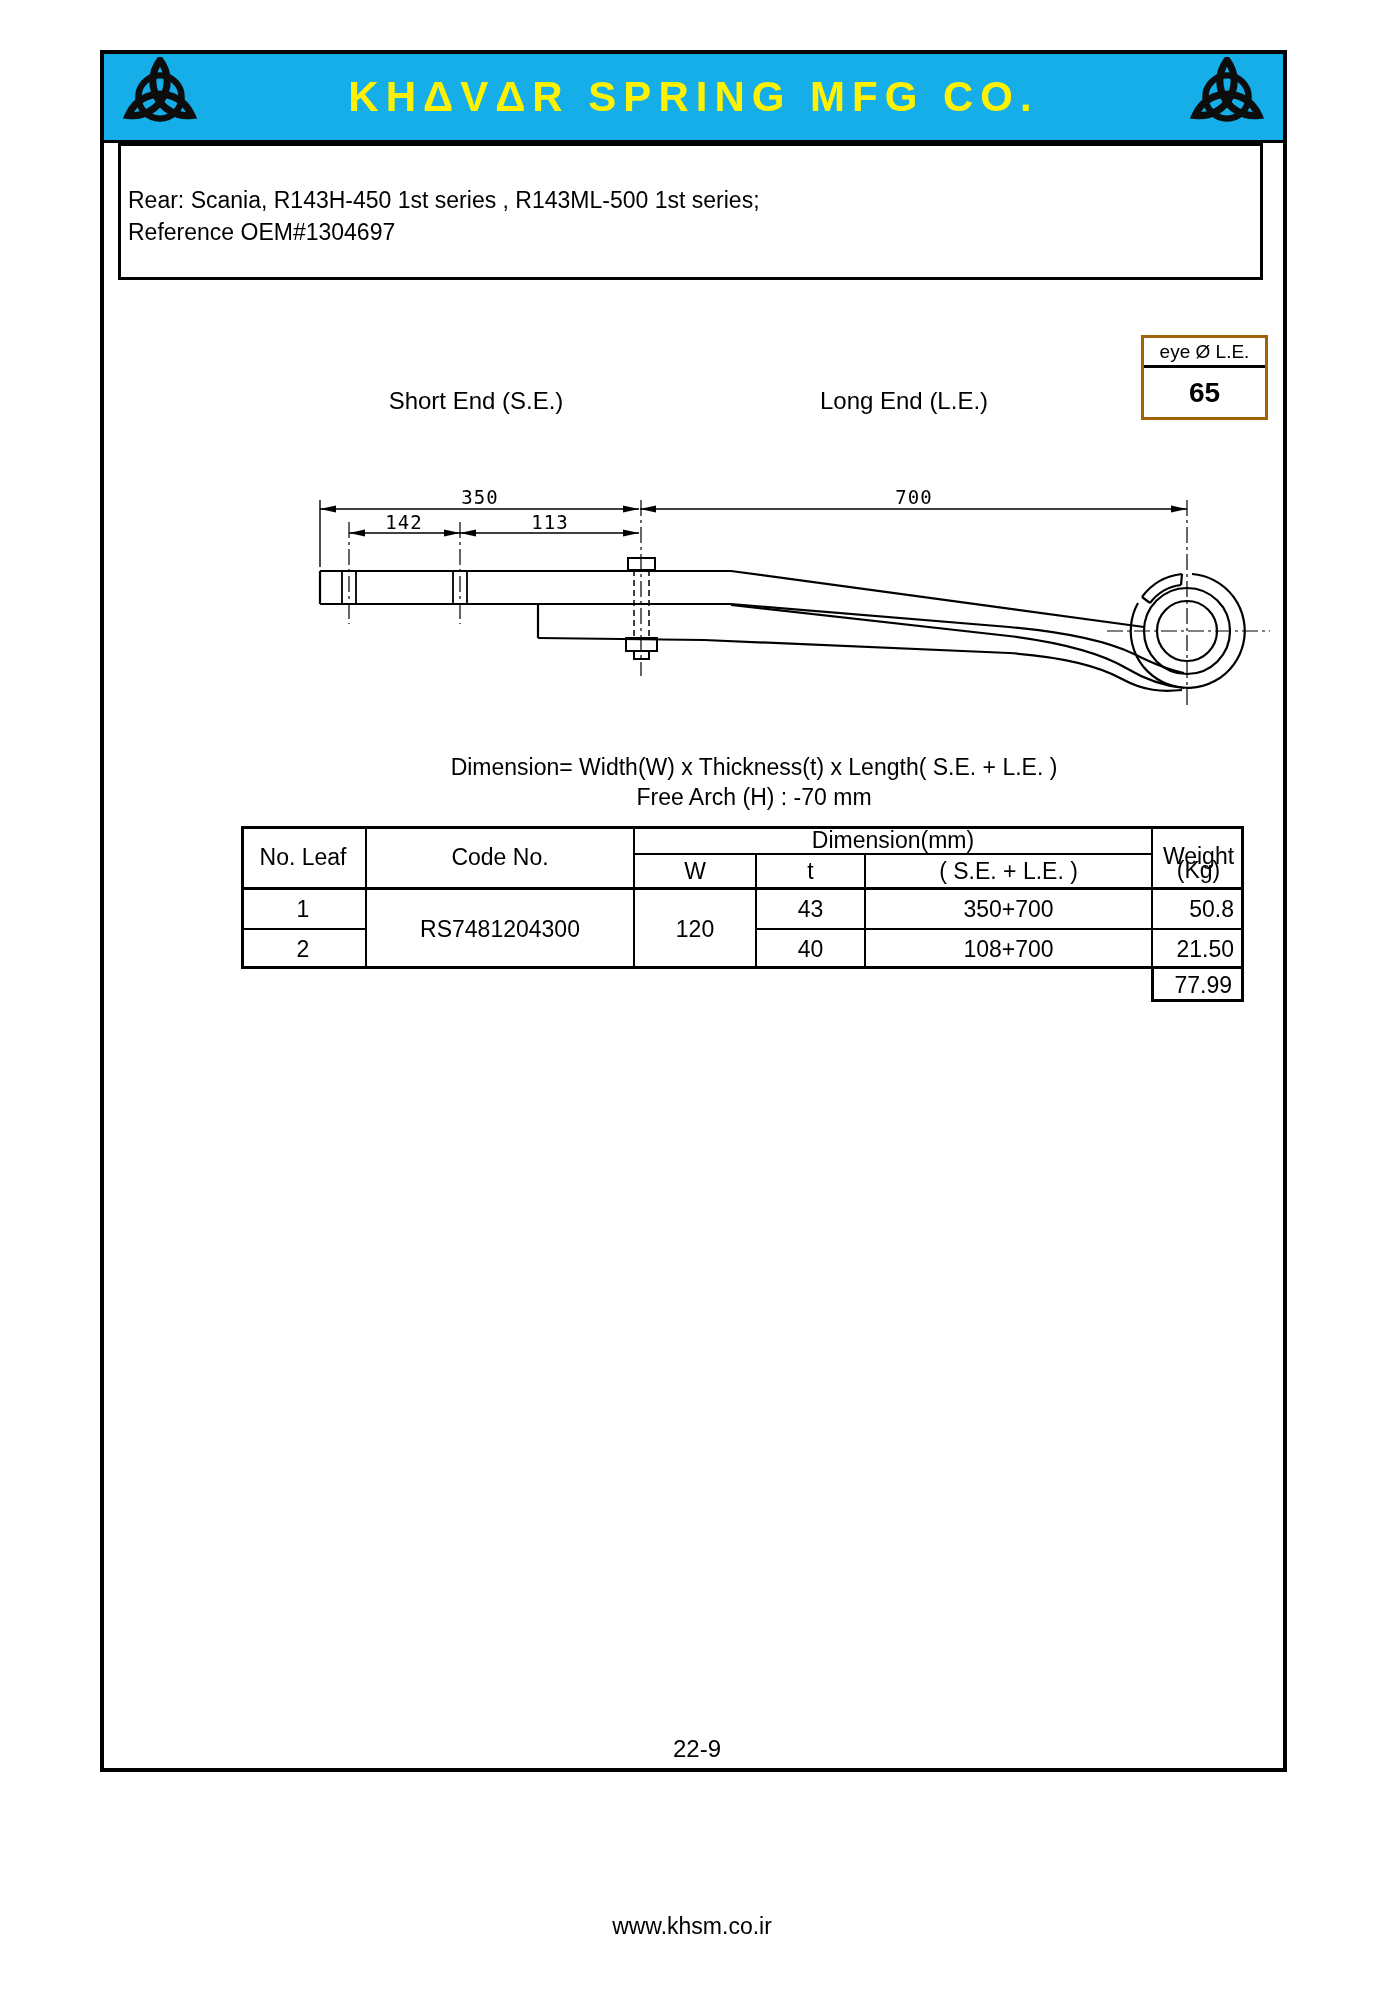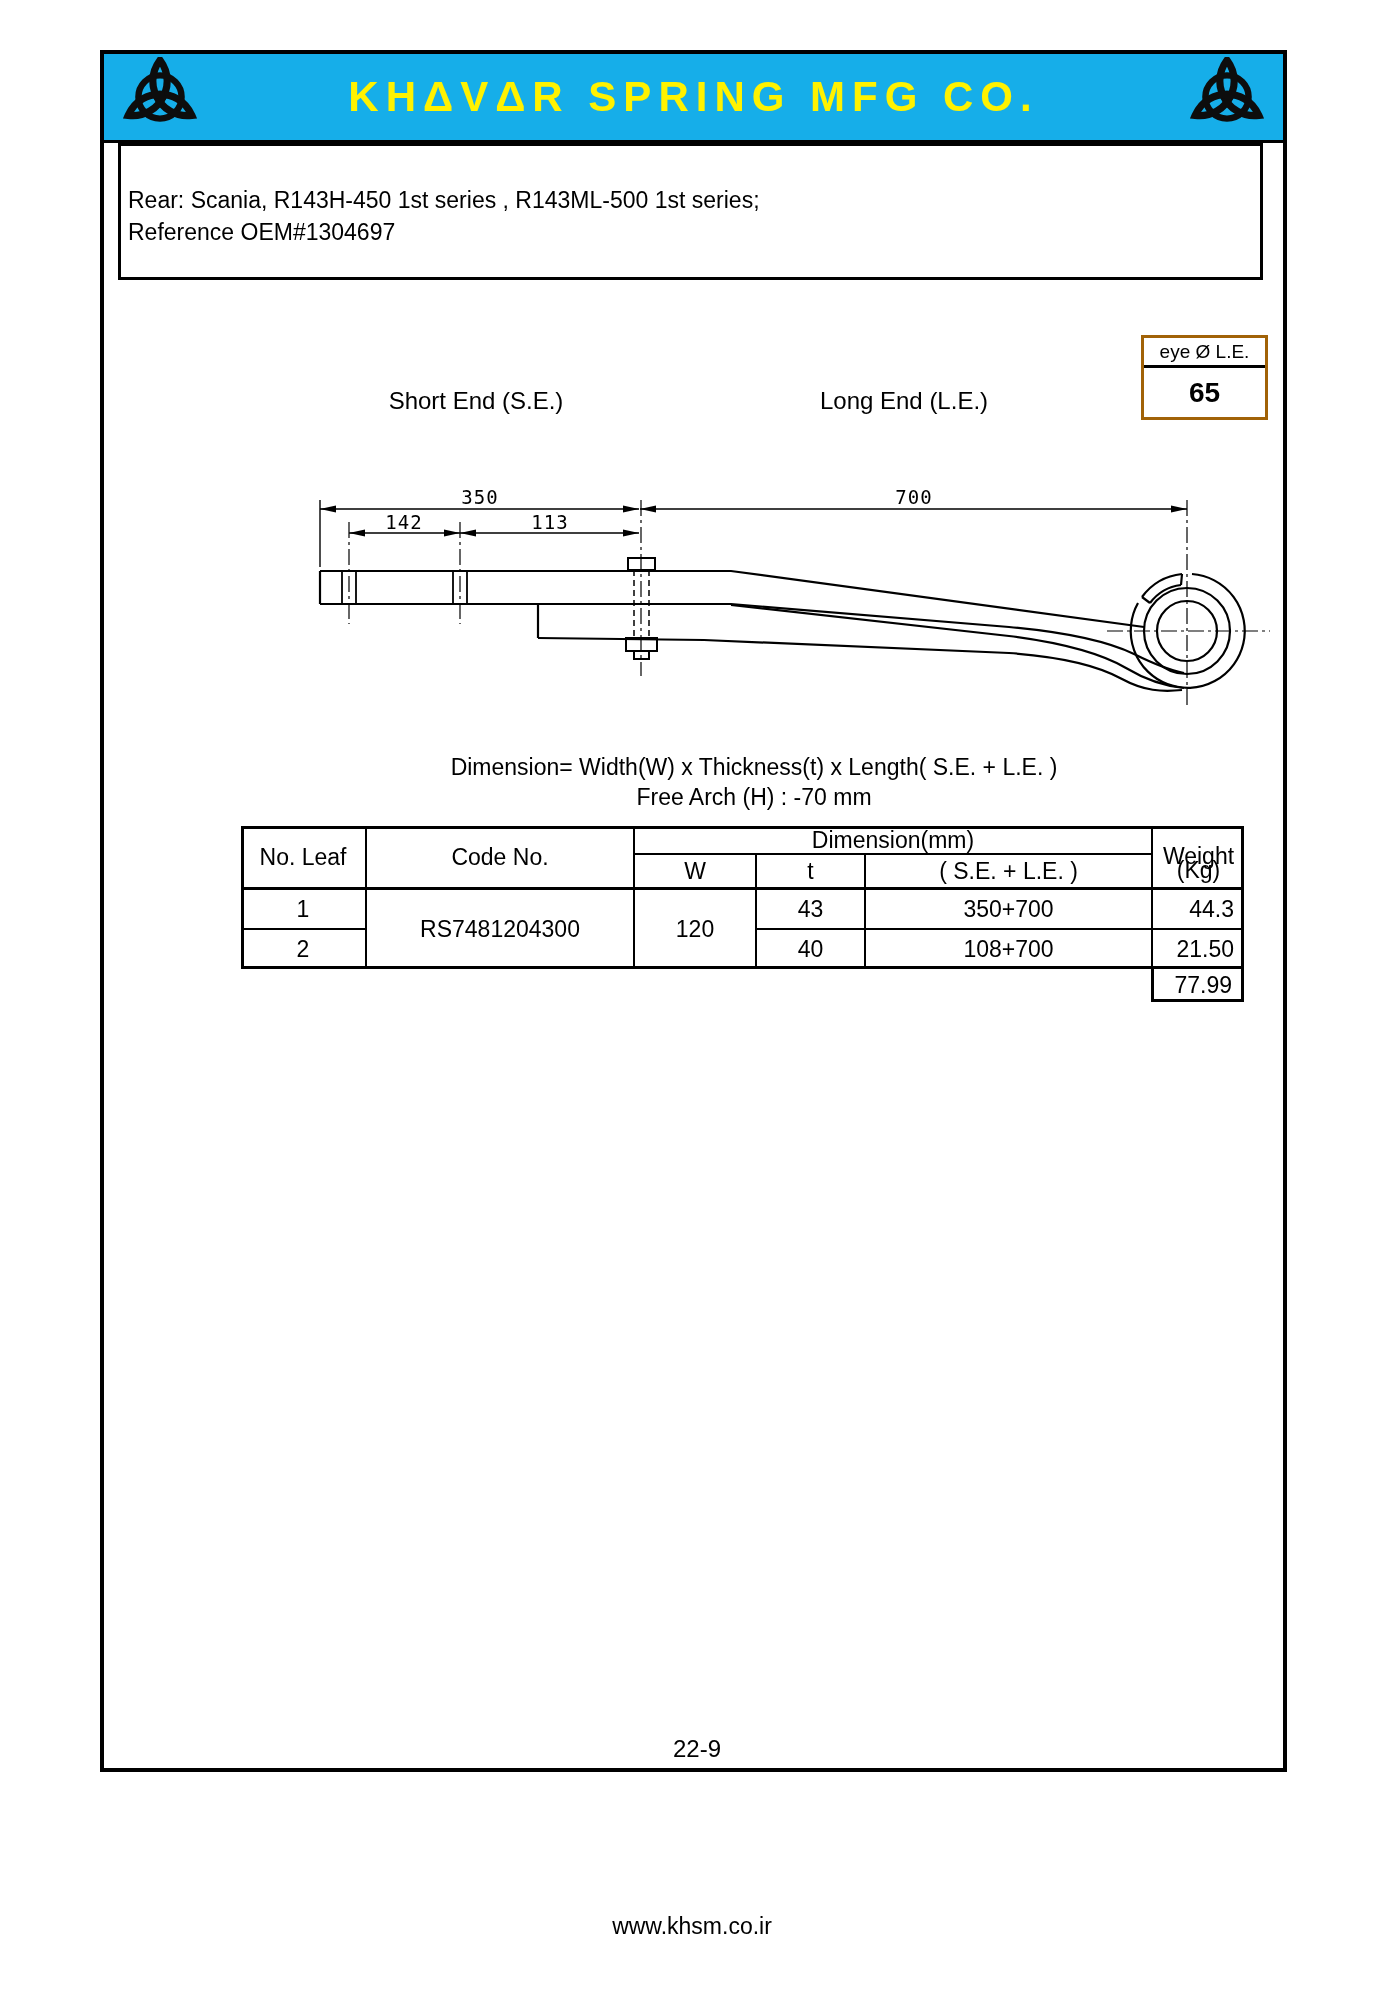--- a/index.html
+++ b/index.html
@@ -158,21 +158,21 @@
       <div class="cell" style="left:912px;top:28px;width:91px;height:32px;">(Kg)</div>
 
       <div class="cell" style="left:0;top:64px;width:124px;height:38px;">1</div>
       <div class="cell" style="left:0;top:104px;width:124px;height:38px;">2</div>
       <div class="cell" style="left:126px;top:64px;width:266px;height:78px;">RS7481204300</div>
       <div class="cell" style="left:394px;top:64px;width:120px;height:78px;">120</div>
       <div class="cell" style="left:516px;top:64px;width:107px;height:38px;">43</div>
       <div class="cell" style="left:516px;top:104px;width:107px;height:38px;">40</div>
       <div class="cell" style="left:625px;top:64px;width:285px;height:38px;">350+700</div>
       <div class="cell" style="left:625px;top:104px;width:285px;height:38px;">108+700</div>
-      <div class="cell right" style="left:912px;top:64px;width:91px;height:38px;">44.3</div>
+      <div class="cell right" style="left:912px;top:64px;width:91px;height:38px;">50.8</div>
       <div class="cell right" style="left:912px;top:104px;width:91px;height:38px;">21.50</div>
       <div class="cell right" style="left:912px;top:143px;width:89px;height:31px;">77.99</div>
     </div>
 
     <div class="pos footer-page" style="left:593px;top:1681px;">22-9</div>
   </div>
 
   <div class="pos website" style="left:692px;top:1913px;">www.khsm.co.ir</div>
 </div>
 

